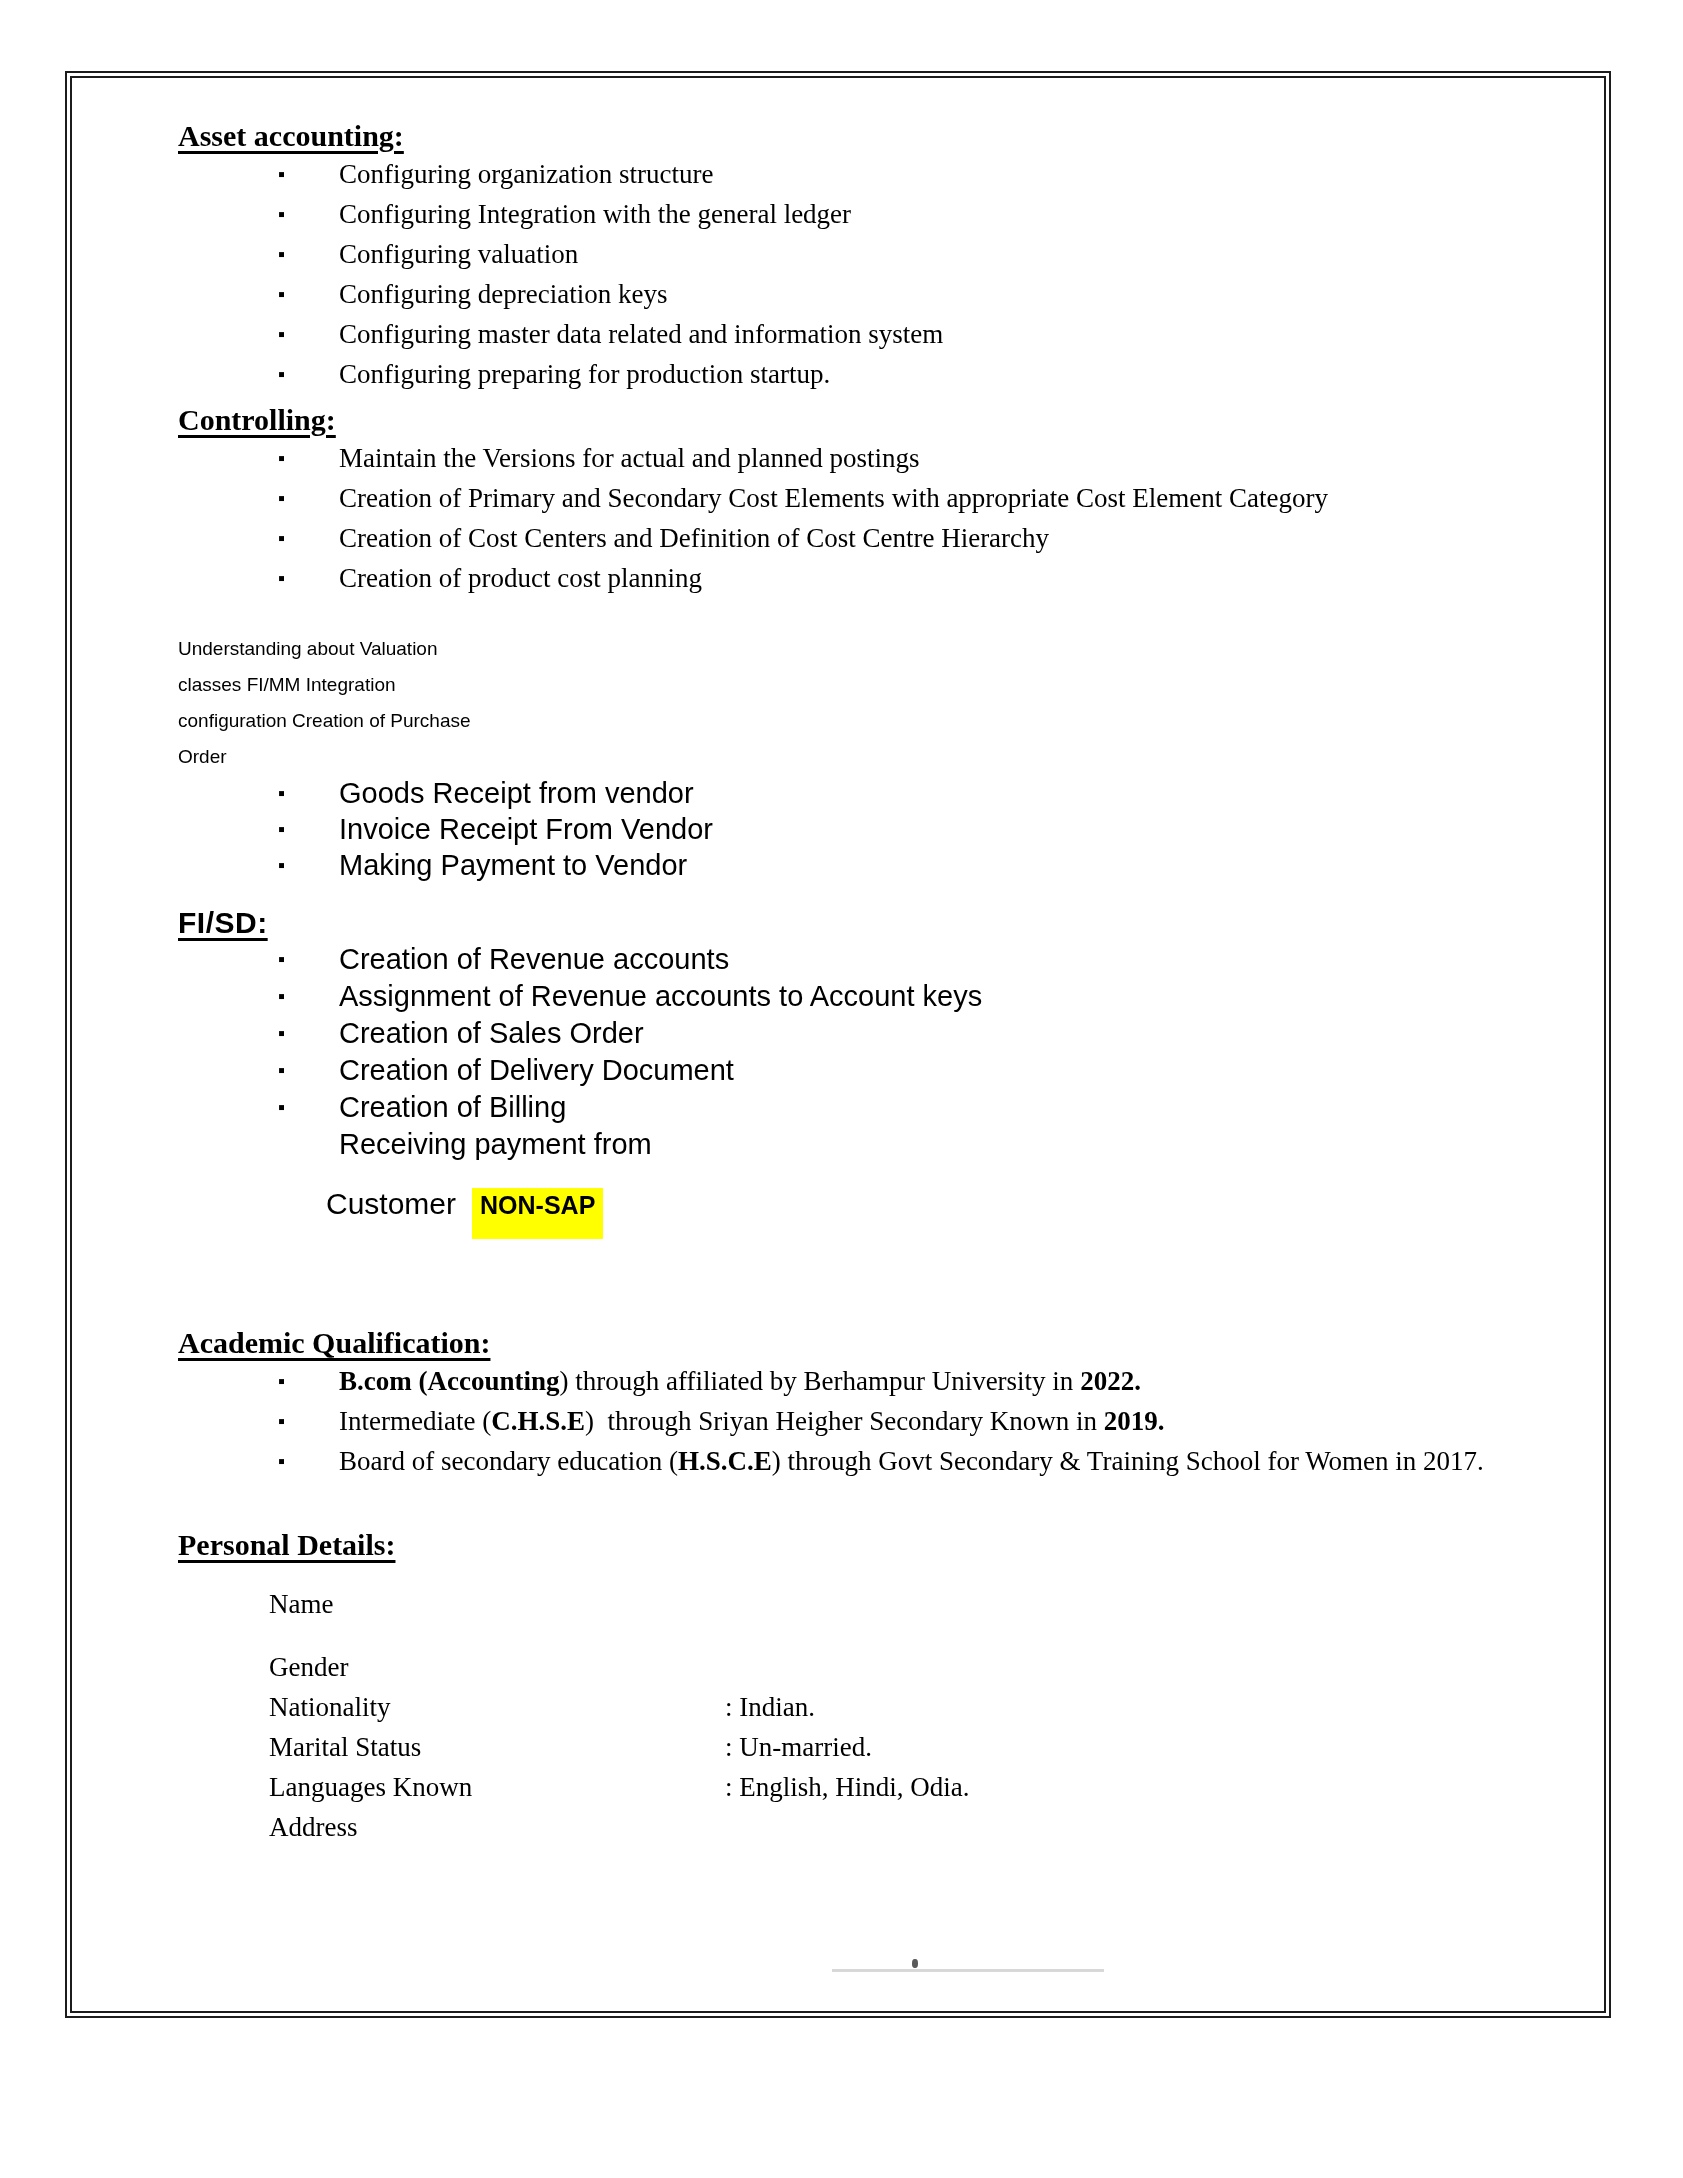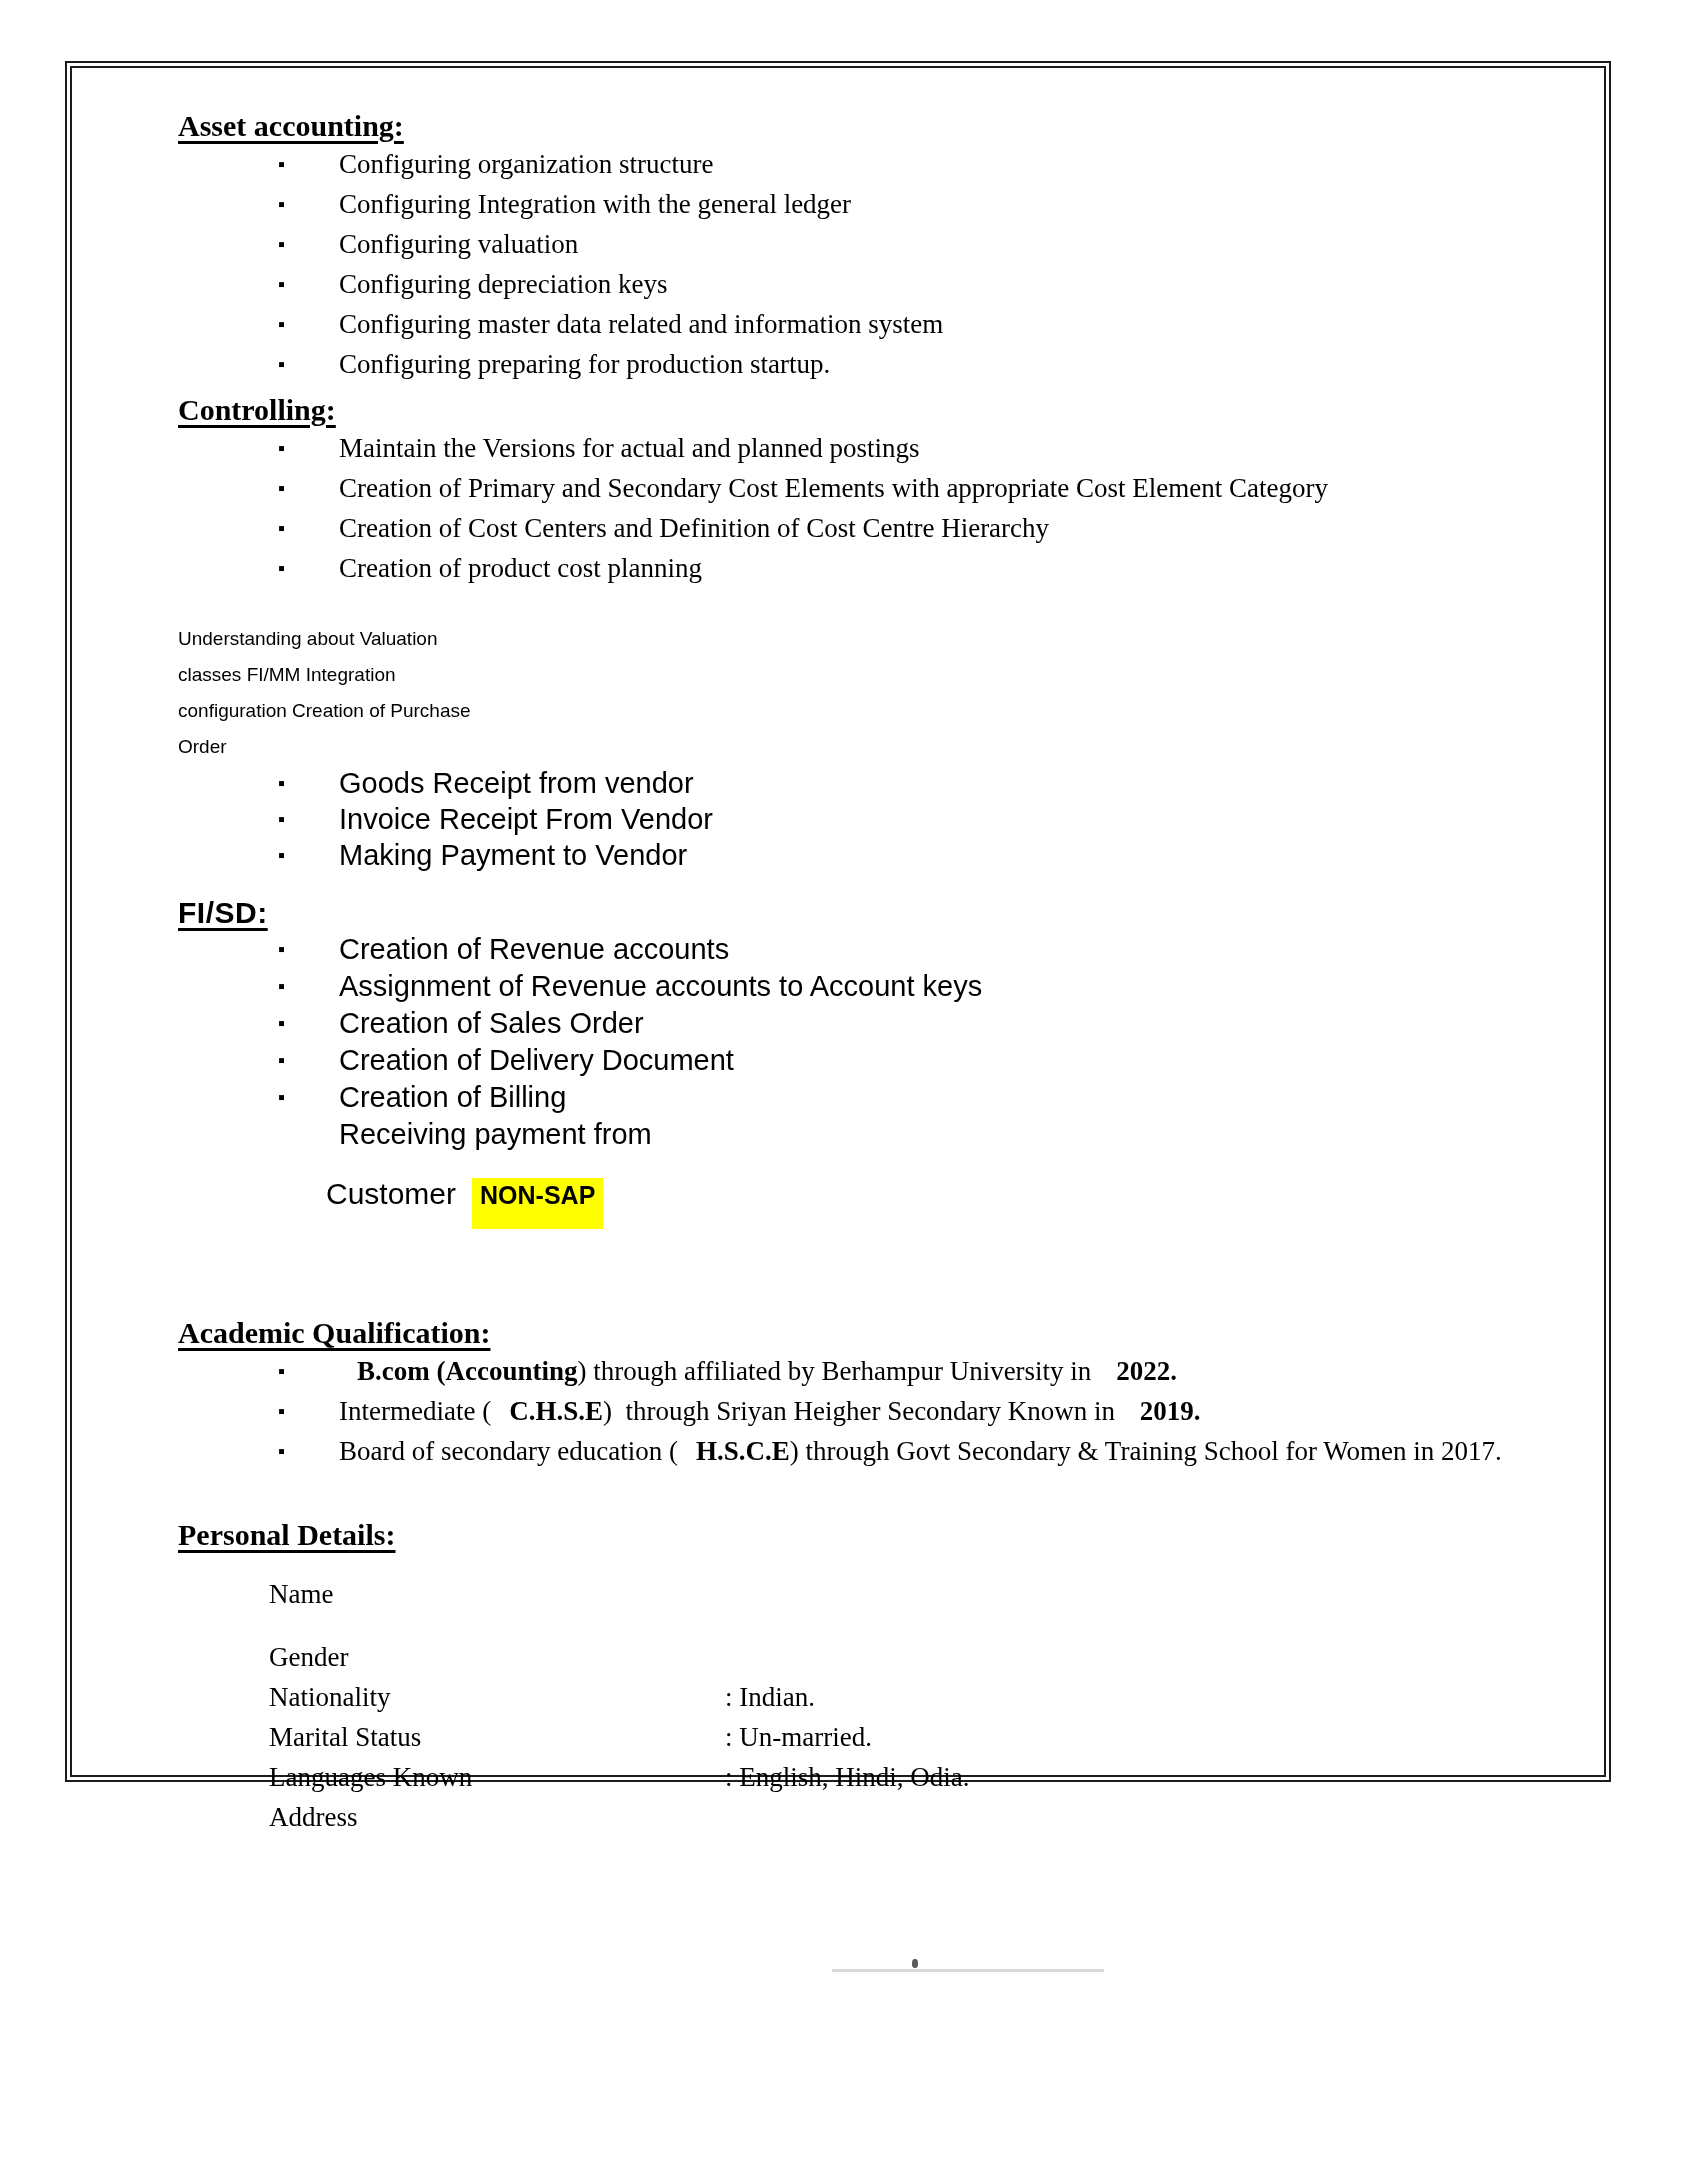--- a/index.html
+++ b/index.html
@@ -8,23 +8,23 @@
     width: 1683px;
     height: 2178px;
     background: #ffffff;
     font-family: "Liberation Serif", serif;
     color: #000000;
     overflow: hidden;
   }
   .frame {
     position: absolute;
     left: 65px;
-    top: 61px;
+    top: 71px;
     width: 1546px;
-    height: 1721px;
+    height: 1947px;
     border: 7px double #1c1c1c;
     box-sizing: border-box;
     padding: 40px 60px 0 106px;
   }
   
   .h {
     margin: 0;
     font-size: 30px;
     font-weight: bold;
     line-height: 36px;
@@ -39,21 +39,21 @@
   ul.blist { list-style: none; margin: 0; padding: 0; }
   ul.blist li { display: flex; align-items: flex-start; }
   .bullet {
     flex: none;
     width: 61px;
     margin-left: 100px;
     font-size: 20px;
     line-height: inherit;
   }
   .txt { flex: 1 1 auto; white-space: pre-wrap; }
-  .txt .b { font-weight: bold; margin-left: 18px; }
+  .txt .b { font-weight: bold; }
 
   .serif-list { font-size: 27px; line-height: 40px; font-family: "Liberation Serif", serif; }
   .sans-list  { font-size: 29px; line-height: 36px; font-family: "Liberation Sans", sans-serif; }
 
   
   .asset-list        { margin-top: 12px; }
   .controlling-head  { margin-top: 8px; }
   .controlling-list  { margin-top: 28px; }
   .fimm-head         { margin-top: 0; }
   .fimm-para {

